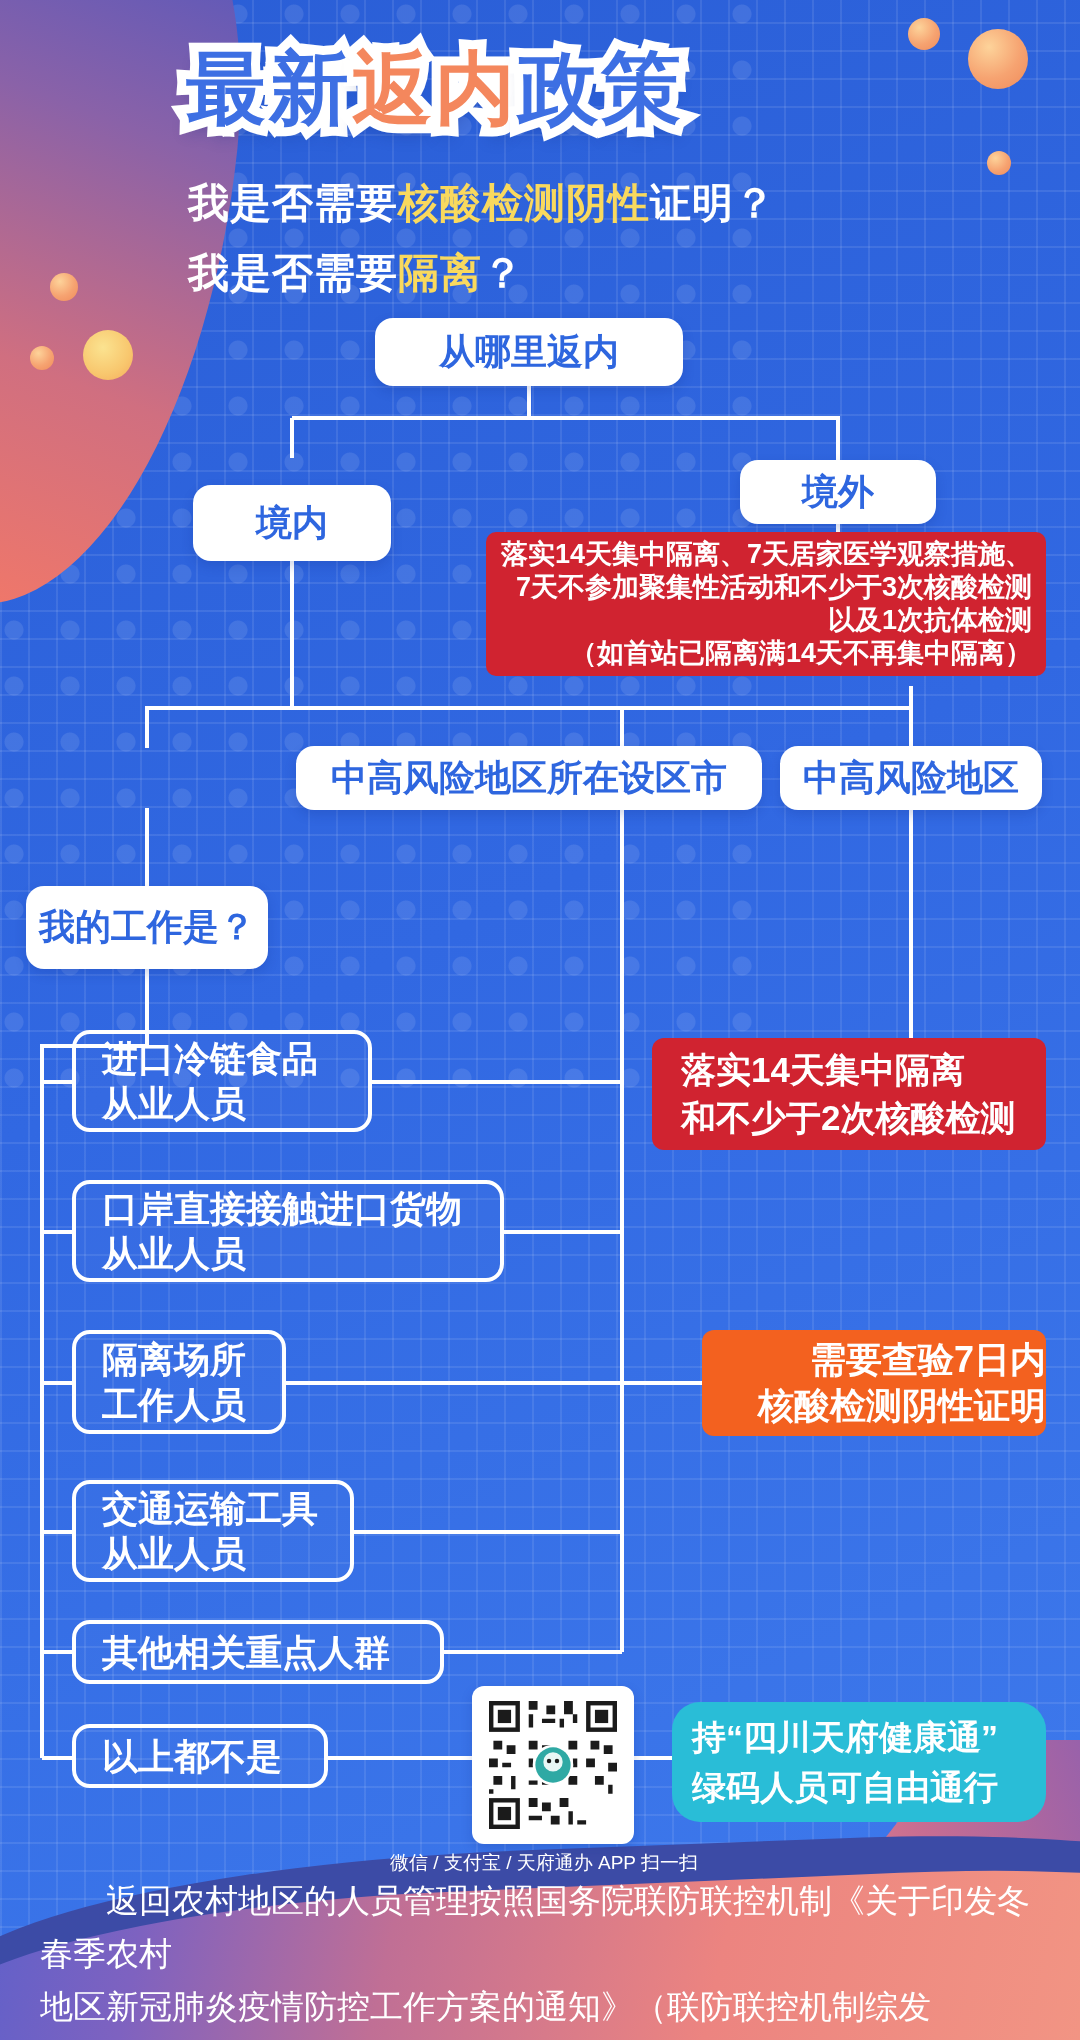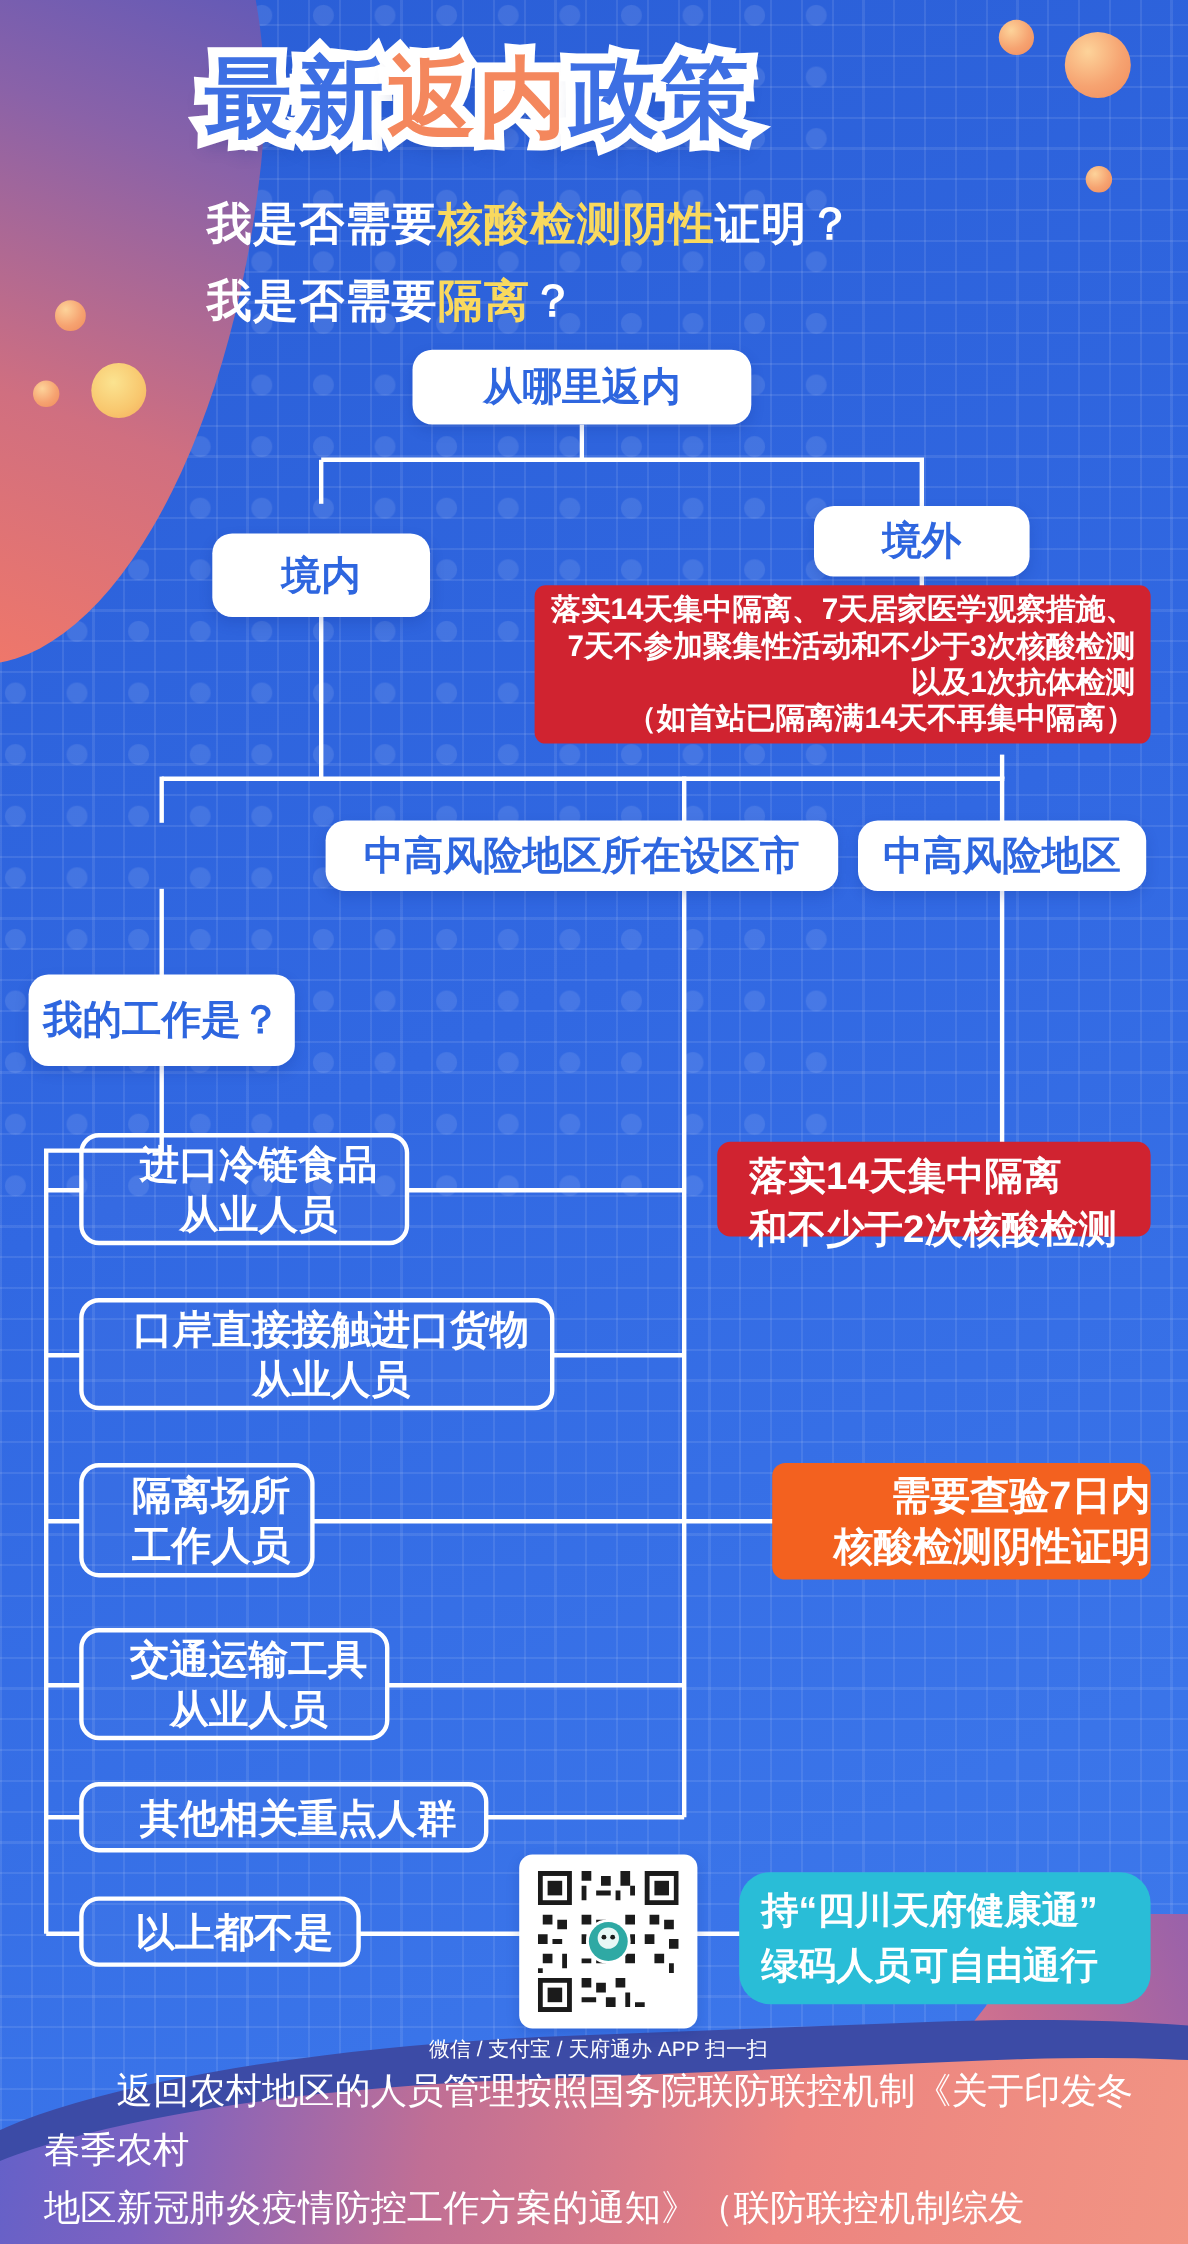--- a/index.html
+++ b/index.html
@@ -64,21 +64,20 @@
     color:var(--node_text,#2e66df);font-weight:800;font-size:36px;white-space:nowrap;
     box-shadow:0 5px 12px rgba(16,46,140,0.20);
     text-align:right;
   }
   
   .jobbox{
     position:absolute;border:4px solid #ffffff;border-radius:18px;box-sizing:border-box;
     color:#ffffff;font-weight:800;font-size:36px;line-height:45px;
     display:flex;flex-direction:column;justify-content:center;padding-left:26px;white-space:nowrap;
     background:rgba(255,255,255,0.02);
-    text-align:center;
   }
   
   .alert{position:absolute;border-radius:12px;color:#ffffff;font-weight:800;box-sizing:border-box;}
   .red1{background:var(--alert_red,#d02330);font-size:27px;line-height:33px;padding:6px 14px;border-radius:10px;text-align:right;}
   .red2{background:var(--alert_red,#d02330);font-size:35px;line-height:48px;padding:8px 0 8px 26px;}
   .orange{background:var(--alert_orange,#f3611f);font-size:36px;line-height:46px;padding:7px 0 7px 26px;}
   .cyan{background:var(--info_cyan,#29bdd7);font-size:34px;line-height:50px;padding:10px 0 10px 20px;border-radius:28px;}
   
   .qr-panel{
     position:absolute;left:472px;top:1686px;width:162px;height:158px;background:#ffffff;border-radius:12px;
@@ -193,21 +192,21 @@
     <div>交通运输工具</div>
     <div>从业人员</div>
   </div>
   <div class="jobbox z3" style="left:72px;top:1620px;width:372px;height:64px;">
     <div>其他相关重点人群</div>
   </div>
   <div class="jobbox z3" style="left:72px;top:1724px;width:256px;height:64px;">
     <div>以上都不是</div>
   </div>
 
-  <div class="alert red2 z3" style="left:652px;top:1038px;width:394px;height:86px;padding-left:29px;">
+  <div class="alert red2 z3" style="left:652px;top:1038px;width:394px;height:112px;padding-left:29px;">
     <div>落实14天集中隔离</div>
     <div>和不少于2次核酸检测</div>
   </div>
 
   <div class="alert orange z3" style="left:702px;top:1330px;width:344px;height:106px;text-align:right;">
     <div>需要查验7日内</div>
     <div>核酸检测阴性证明</div>
   </div>
 
   <div class="alert cyan z3" style="left:672px;top:1702px;width:374px;height:120px;">

